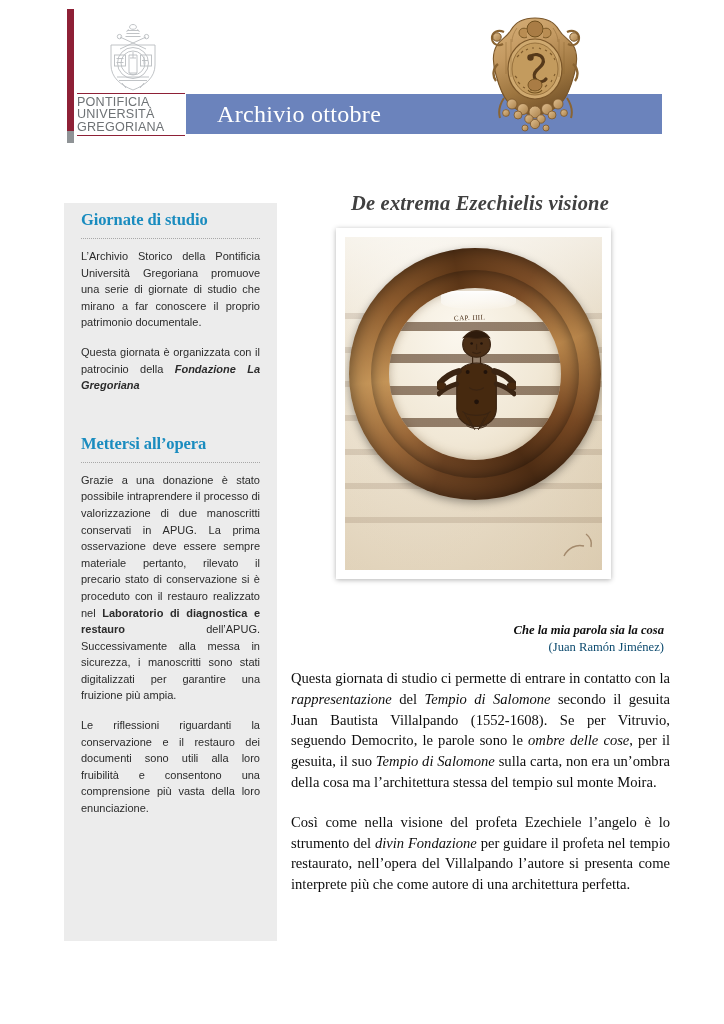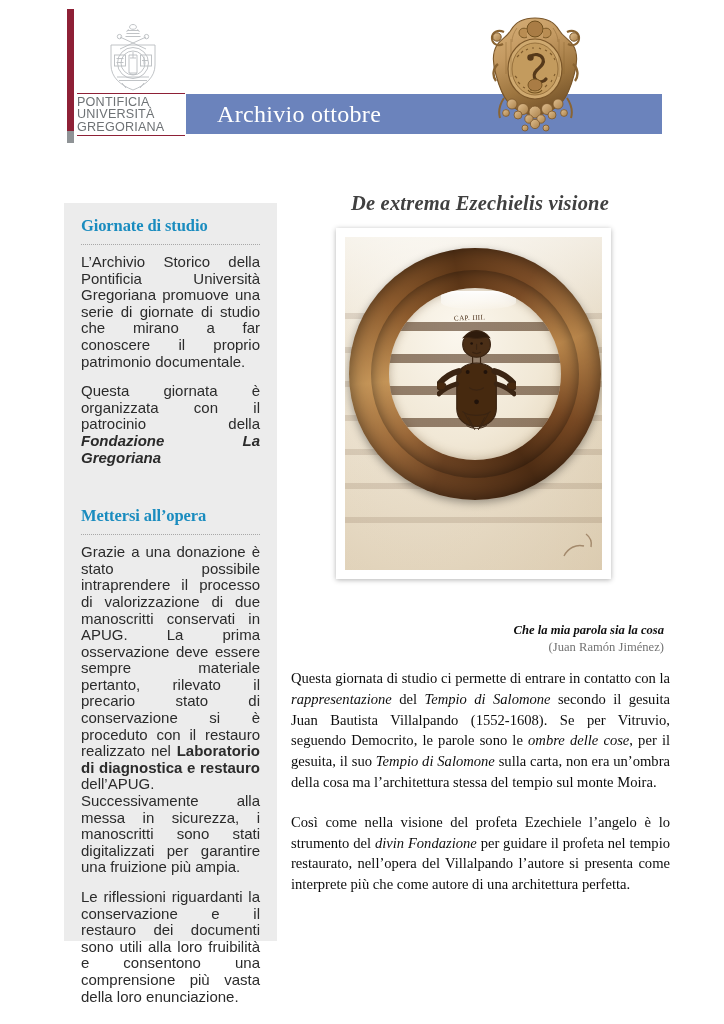--- a/index.html
+++ b/index.html
@@ -89,39 +89,39 @@
   }
 
   
   #sidebar {
     position: absolute;
     left: 64px; top: 203px;
     width: 213px;
     height: 738px;
     background: #ececec;
     box-sizing: border-box;
-    padding: 12px 17px 14px 17px;
+    padding: 6px 17px 14px 17px;
   }
   .side-heading {
     font-family: "Liberation Serif", serif;
     font-weight: bold;
     font-size: 16.5px;
     line-height: 22px;
     color: #1a8cbf;
     margin: 0;
     letter-spacing: -0.1px;
   }
   .dotted-rule {
     height: 0;
     border-top: 1.3px dotted #a8a8a8;
     margin: 7px 0 9px 0;
   }
   .side-p {
     font-family: "Liberation Sans", sans-serif;
-    font-size: 15px;
+    font-size: 11px;
     line-height: 16.6px;
     color: #2b2b2b;
     margin: 0 0 13px 0;
     text-align: justify;
     text-justify: inter-word;
   }
   .side-p:last-child { margin-bottom: 0; }
   .side-p b { font-weight: bold; }
   .side-p .accent-ital {
     color: #3ba4d4;
@@ -288,21 +288,21 @@
     font-style: italic;
     font-size: 12.6px;
     line-height: 16px;
     color: #101010;
     margin: 0;
   }
   .quote-author {
     font-family: "Liberation Serif", serif;
     font-size: 12.6px;
     line-height: 18px;
-    color: #737373;
+    color: #0c4a6e;
     margin: 0;
   }
 
   
   .body-wrap {
     position: absolute;
     left: 291px; top: 668px;
     width: 379px;
   }
   .body-p {

